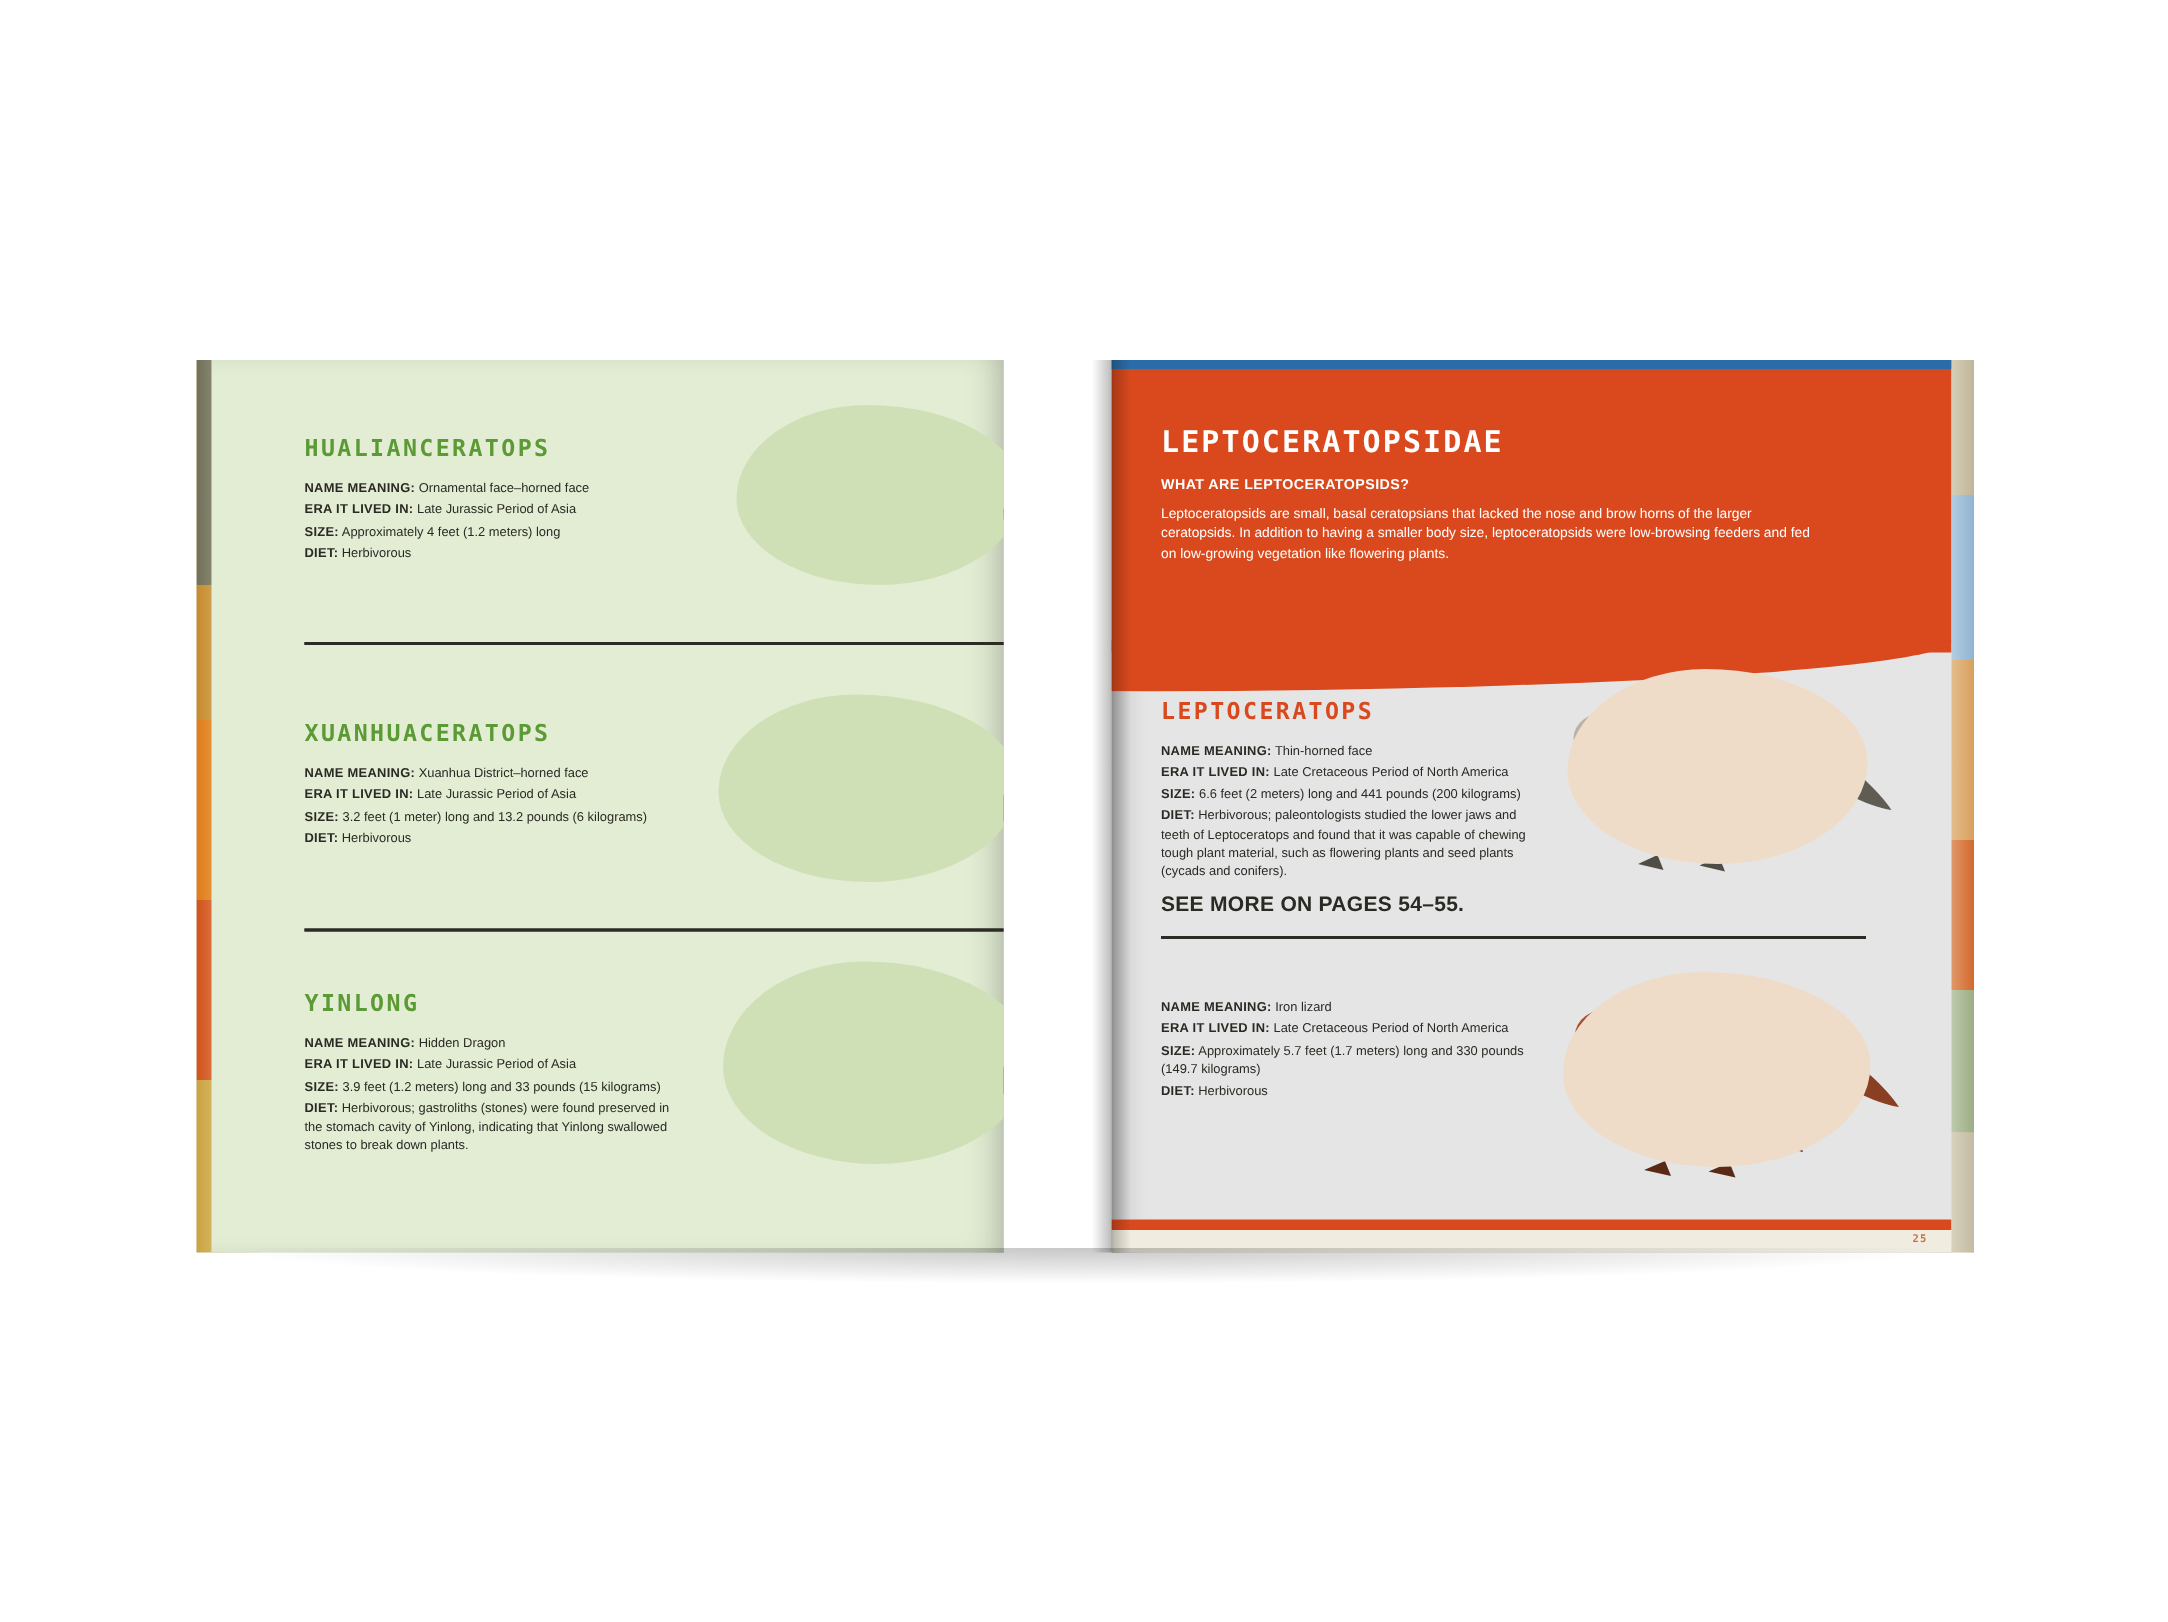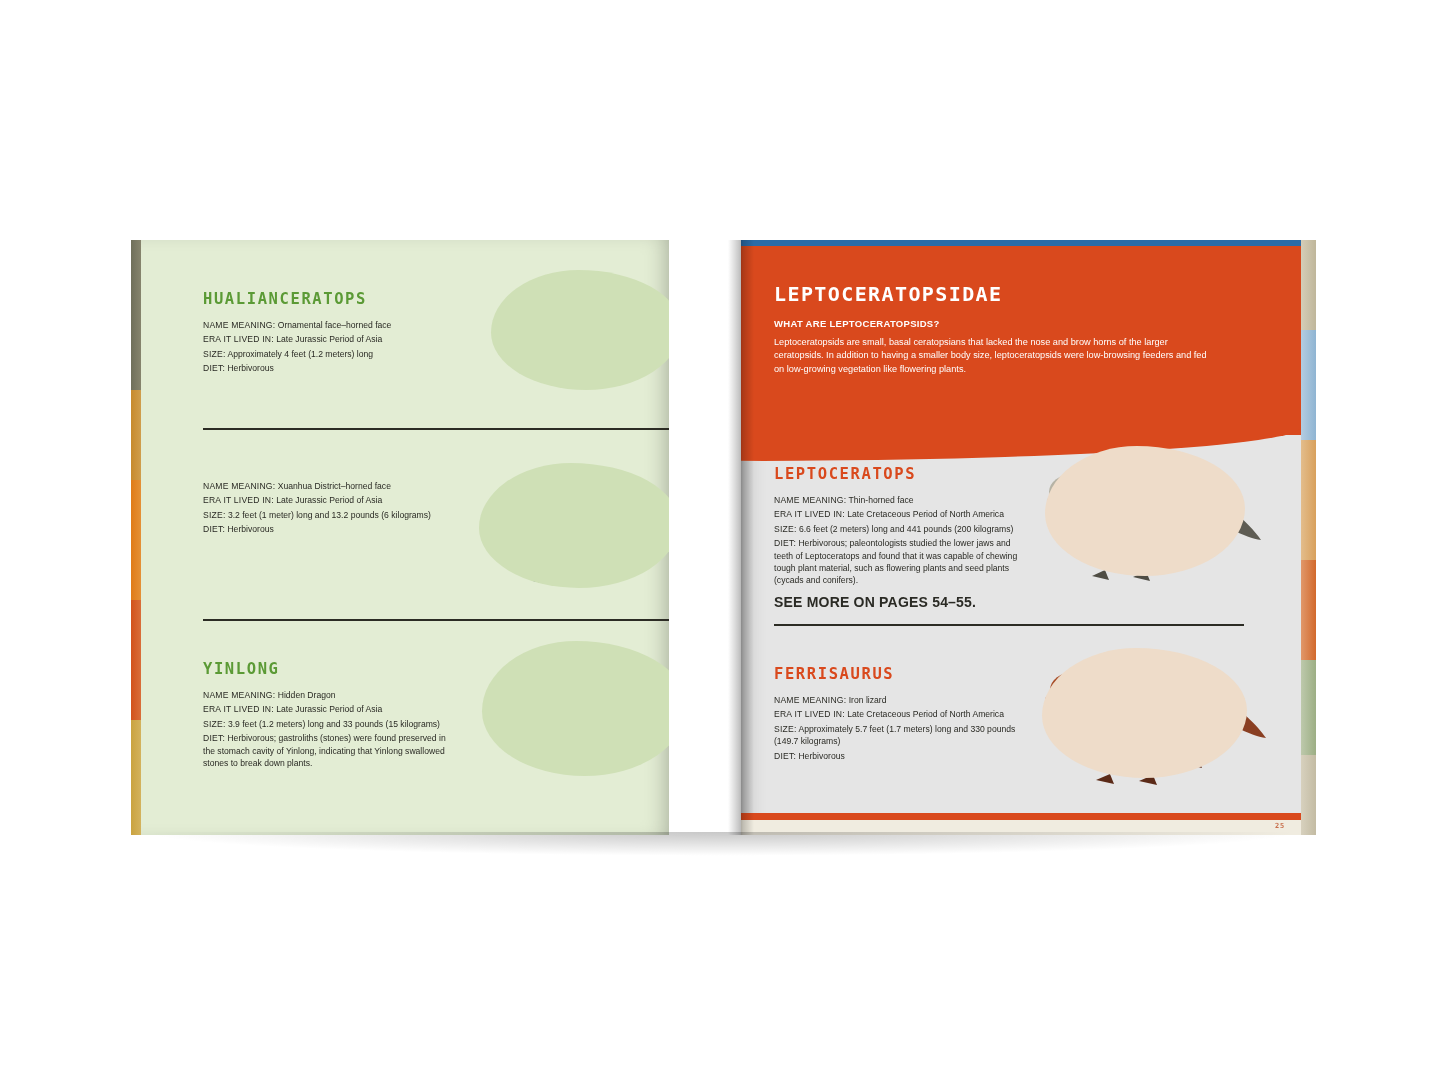--- a/index.html
+++ b/index.html
@@ -98,21 +98,21 @@
     margin: 0 0 11px 0;
   }
   .spec {
     font-size: 8.6px;
     line-height: 12.4px;
     color: #2a2a24;
     margin: 0 0 2px 0;
     max-width: 250px;
   }
   .spec b {
-    font-weight: normal;
+    font-weight: bold;
     letter-spacing: 0.2px;
   }
 
   .rule {
     position: absolute;
     left: 62px;
     width: 500px;
     height: 2px;
     background: #2c2c24;
   }
@@ -318,20 +318,21 @@
         <path d="M64 96 l-8 4 l10 2 Z" fill="#5c5129"></path>
         <path d="M97 98 l-8 4 l10 2 Z" fill="#5c5129"></path>
         <path d="M138 98 l-8 4 l10 2 Z" fill="#5c5129"></path>
         <path d="M170 96 l-8 4 l10 2 Z" fill="#5c5129"></path>
       </svg>
     </div>
 
     <div class="rule" style="top:188px;"></div>
 
     <div class="entry" style="top:240px;">
+      <h2 class="entry-title">XUANHUACERATOPS</h2>
       <p class="spec"><b>NAME MEANING:</b> <span>Xuanhua District–horned face</span></p>
       <p class="spec"><b>ERA IT LIVED IN:</b> <span>Late Jurassic Period of Asia</span></p>
       <p class="spec"><b>SIZE:</b> <span>3.2 feet (1 meter) long and 13.2 pounds (6 kilograms)</span></p>
       <p class="spec"><b>DIET:</b> <span>Herbivorous</span></p>
     </div>
 
     <div class="art" style="left:320px;top:215px;width:250px;height:150px;">
       <div class="smudge smudge-green" style="width:200px;height:125px;left:18px;top:8px;"></div>
       <svg width="250" height="150" viewBox="0 0 250 150">
         <path d="M108 58 C126 44, 156 44, 178 56 C200 68, 224 86, 240 100 C222 100, 196 88, 176 80 C152 72, 124 72, 108 76 Z" fill="#8a4b2a"></path>
@@ -420,21 +421,20 @@
         <path d="M74 130 l-13 6 l17 4 Z" fill="#4f4d44"></path>
         <path d="M115 131 l-13 6 l17 4 Z" fill="#4f4d44"></path>
         <path d="M156 76 C162 90, 164 104, 162 116 l10 1 C176 100, 170 86, 166 76 Z" fill="#5e5c53"></path>
         <path d="M158 116 l-11 6 l15 4 Z" fill="#46443c"></path>
       </svg>
     </div>
 
     <div class="rule-r" style="top:384px;"></div>
 
     <div class="entry-r" style="top:425px;">
-      <h2 class="entry-title">FERRISAURUS</h2>
       <p class="spec"><b>NAME MEANING:</b> <span>Iron lizard</span></p>
       <p class="spec"><b>ERA IT LIVED IN:</b> <span>Late Cretaceous Period of North America</span></p>
       <p class="spec"><b>SIZE:</b> <span>Approximately 5.7 feet (1.7 meters) long and 330 pounds (149.7 kilograms)</span></p>
       <p class="spec"><b>DIET:</b> <span>Herbivorous</span></p>
     </div>
 
     <div class="art" style="left:285px;top:400px;width:250px;height:155px;">
       <div class="smudge smudge-tan" style="width:205px;height:130px;left:16px;top:8px;"></div>
       <svg width="250" height="155" viewBox="0 0 250 155">
         <path d="M110 52 C134 38, 166 40, 190 54 C214 68, 232 86, 240 98 C224 96, 200 82, 178 72 C154 62, 128 62, 110 68 Z" fill="#8a3f22"></path>

